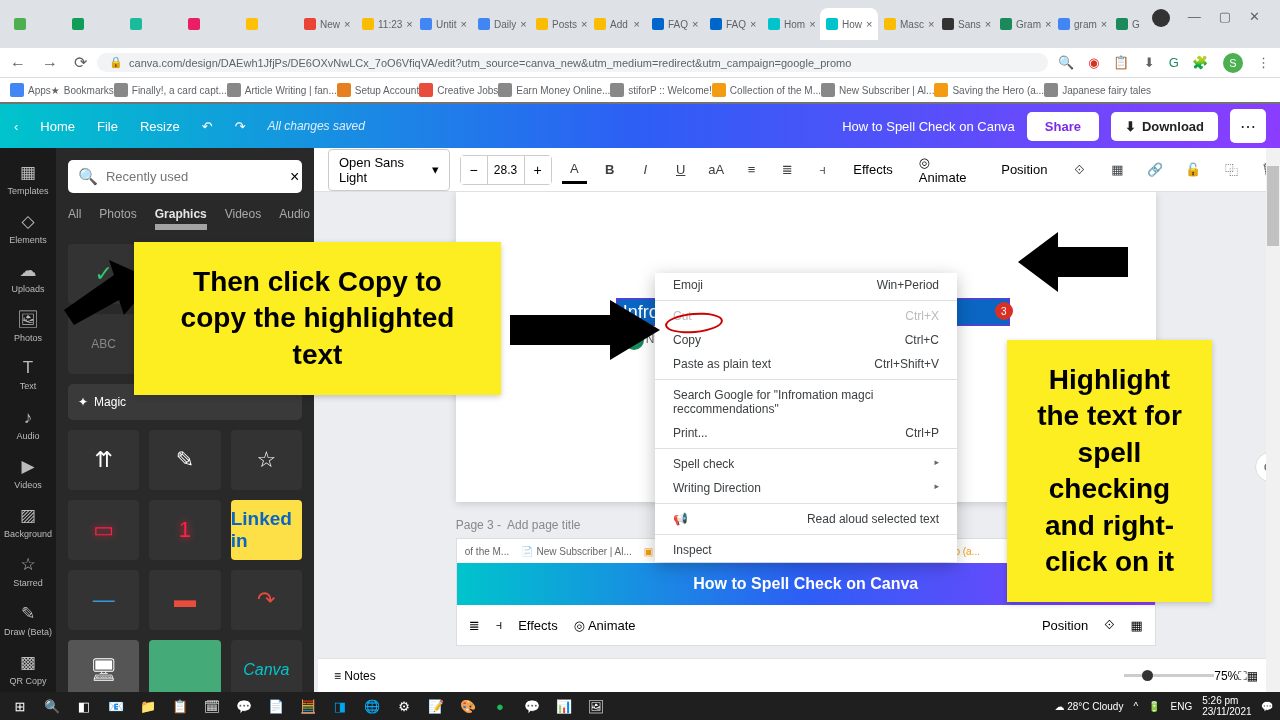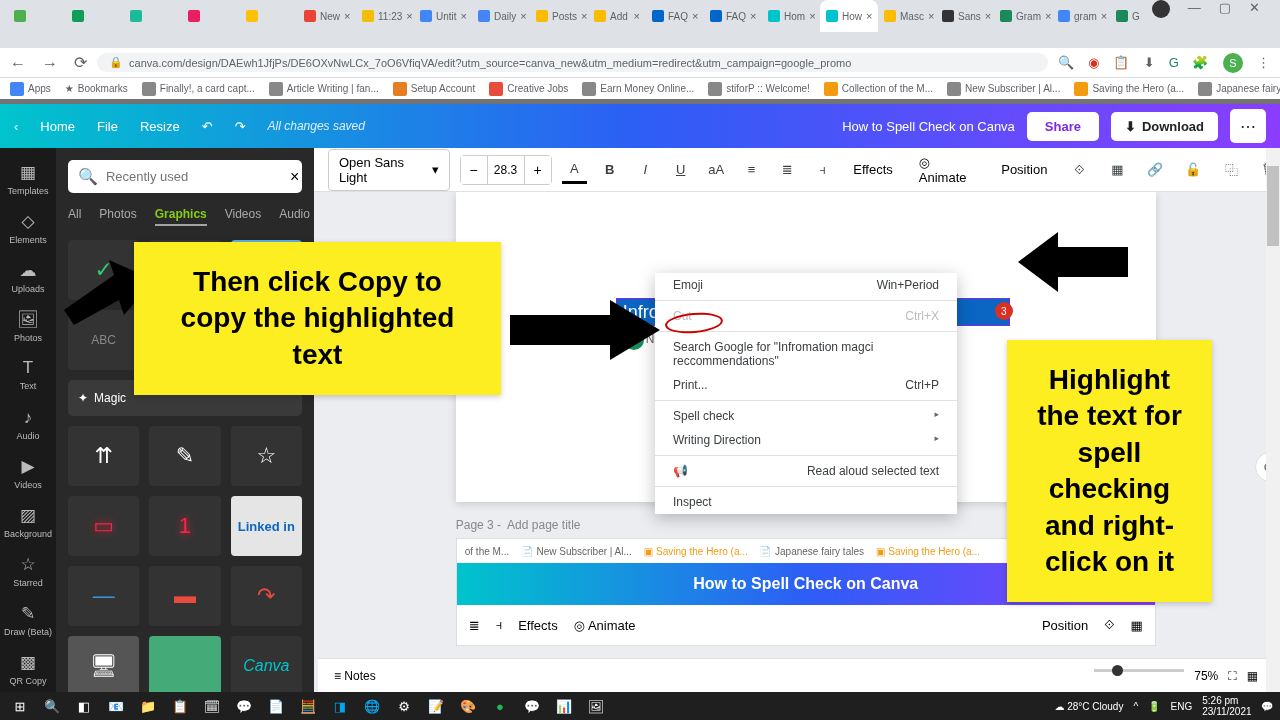--- a/index.html
+++ b/index.html
@@ -1,49 +1,49 @@
 <!DOCTYPE html>
 <html><head>
 <meta charset="utf-8">
 <style>
 *{margin:0;padding:0;box-sizing:border-box;font-family:Arial,sans-serif}
 body{width:1280px;height:720px;overflow:hidden;background:#e8e8e8;position:relative}
-.browser-top{height:48px;background:#dee1e6;display:flex;align-items:flex-start;padding:0 8px}
+.browser-top{height:48px;background:#dee1e6;display:flex;align-items:center;padding:0 8px}
 .tabs{display:flex;gap:0;flex:1;overflow:hidden}
 .tab{height:32px;min-width:58px;max-width:62px;background:#dee1e6;border-radius:8px 8px 0 0;display:flex;align-items:center;padding:0 6px;font-size:10px;color:#5f6368;gap:4px;overflow:hidden;white-space:nowrap}
 .tab.active{background:#fff}
 .tab .favicon{width:12px;height:12px;border-radius:2px;flex-shrink:0}
 .tab-close{font-size:11px;margin-left:auto}
 .win-ctrl{display:flex;gap:18px;padding:0 12px 12px}
 .win-ctrl span{font-size:13px;color:#5f6368}
 .addr-bar{height:30px;background:#fff;display:flex;align-items:center;padding:0 10px;gap:10px;border-bottom:1px solid #dadce0}
 .nav-btns{display:flex;gap:16px;color:#5f6368;font-size:16px}
 .url-box{flex:1;display:flex;align-items:center;gap:6px;background:#f1f3f4;border-radius:14px;padding:3px 12px;font-size:11px;color:#5f6368}
 .addr-icons{display:flex;gap:14px;color:#5f6368;font-size:13px;align-items:center}
 .s-avatar{width:20px;height:20px;border-radius:50%;background:#4caf50;color:#fff;display:flex;align-items:center;justify-content:center;font-size:11px}
-.bookmarks{height:26px;background:#fff;display:flex;align-items:center;padding:0 10px;gap:14px;font-size:10px;color:#5f6368;border-bottom:5px solid #737373}
+.bookmarks{height:26px;background:#fff;display:flex;align-items:center;padding:0 10px;font-size:10px;color:#5f6368;border-bottom:2px solid #737373}
 .bm{display:flex;align-items:center;gap:4px;white-space:nowrap}
 .bm-icon{width:14px;height:14px;border-radius:2px}
 .canva-header{height:44px;background:linear-gradient(90deg,#00c4cc,#2d5ef5,#8b3dff);display:flex;align-items:center;padding:0 14px;gap:20px;color:#fff;font-size:13px}
 .ch-left{display:flex;align-items:center;gap:22px}
 .ch-item{cursor:pointer}
 .ch-saved{opacity:.85;font-style:italic;font-size:12px}
 .ch-right{margin-left:auto;display:flex;align-items:center;gap:12px}
 .btn-share{background:#fff;color:#7d2ae8;padding:7px 18px;border-radius:5px;font-weight:600;font-size:13px}
 .btn-dl{background:#fff;color:#222;padding:7px 14px;border-radius:5px;font-weight:600;display:flex;align-items:center;gap:6px;font-size:13px}
 .btn-more{width:36px;height:34px;background:#fff;border-radius:5px;display:flex;align-items:center;justify-content:center;color:#222;font-size:16px}
 .app-body{display:flex;height:calc(100% - 148px - 28px)}
 .rail{width:60px;background:#1a1a1a;display:flex;flex-direction:column;align-items:center;padding-top:8px;gap:4px}
 .rail-item{width:56px;height:46px;display:flex;flex-direction:column;align-items:center;justify-content:center;color:#bbb;font-size:9px;gap:3px;cursor:pointer}
 .rail-ico{font-size:17px}
 .side-panel{width:258px;background:#292929;padding:12px}
 .search-box{background:#fff;border-radius:5px;display:flex;align-items:center;padding:7px 10px;gap:8px}
 .search-box input{border:none;outline:none;flex:1;font-size:13px}
 .panel-tabs{display:flex;gap:18px;margin-top:14px;font-size:12px;color:#aaa}
-.panel-tabs .active{color:#84cc16;font-weight:600;border-bottom:2px solid #a3a3a3;padding-bottom:3px}
+.panel-tabs .active{color:#e5e5e5;font-weight:600;border-bottom:6px solid #a3a3a3;padding-bottom:3px}
 .graphics-grid{display:grid;grid-template-columns:repeat(3,1fr);gap:10px;margin-top:14px}
 .gfx{height:60px;background:#333;border-radius:4px;display:flex;align-items:center;justify-content:center;font-size:22px;color:#fff}
 .magic{grid-column:1/4;background:#3a3a3a;height:36px;border-radius:5px;display:flex;align-items:center;padding:0 10px;color:#fff;font-size:12px;gap:6px}
 .canvas-area{flex:1;background:#ecedf0;display:flex;flex-direction:column;position:relative}
 .toolbar{height:44px;background:#fff;border-bottom:1px solid #e0e0e0;display:flex;align-items:center;padding:0 14px;gap:10px;font-size:13px}
 .font-sel{border:1px solid #ccc;border-radius:4px;padding:5px 10px;display:flex;align-items:center;gap:6px;min-width:110px}
 .size-ctrl{display:flex;align-items:center;border:1px solid #ccc;border-radius:4px}
 .size-ctrl button{width:26px;height:28px;border:none;background:#fff;font-size:14px}
 .size-ctrl input{width:38px;border:none;text-align:center;font-size:12px;border-left:1px solid #ccc;border-right:1px solid #ccc;height:28px}
 .tb-ico{width:28px;height:28px;display:flex;align-items:center;justify-content:center;cursor:pointer;color:#3c4043}
@@ -66,34 +66,34 @@
 .ctx-sub::after{content:'▸';font-size:9px;color:#666}
 .copy-circle{position:absolute;left:665px;top:313px;width:58px;height:20px;border:2px solid #c00;border-radius:50%;z-index:101;transform:rotate(-5deg)}
 .page-title-row{margin:16px auto 6px;width:700px;font-size:12px;color:#888;display:flex;align-items:center;gap:6px}
 .embedded{width:700px;margin:0 auto;background:#f5f5f5;border:1px solid #ddd}
 .emb-bm{height:24px;background:#fff;display:flex;align-items:center;padding:0 8px;gap:12px;font-size:10px;color:#666;overflow:hidden}
 .emb-hdr{height:42px;background:linear-gradient(90deg,#00c4cc,#2d5ef5,#8b3dff);display:flex;align-items:center;justify-content:center;color:#fff;font-weight:600;gap:30px;position:relative}
 .emb-share{position:absolute;right:70px;background:#fff;color:#7d2ae8;padding:6px 16px;border-radius:5px;font-size:13px}
 .emb-dl{position:absolute;right:20px;width:36px;height:30px;background:#fff;border-radius:5px;display:flex;align-items:center;justify-content:center}
 .emb-tb{height:40px;background:#fff;display:flex;align-items:center;padding:0 12px;gap:16px;font-size:13px}
 .bottom{position:absolute;bottom:28px;left:318px;right:6px;height:34px;background:#fff;border-top:1px solid #e0e0e0;display:flex;align-items:center;padding:0 16px;font-size:12px}
-.zoom{margin-left:auto;display:flex;align-items:flex-start;gap:10px}
+.zoom{margin-left:auto;display:flex;align-items:center;}
 .slider{width:90px;height:3px;background:#ccc;position:relative}
 .slider::after{content:'';position:absolute;left:18px;top:-4px;width:11px;height:11px;background:#333;border-radius:50%}
 .callout{position:absolute;background:#fcee21;padding:22px 28px;font-size:28px;font-weight:700;text-align:center;line-height:1.3;z-index:200;box-shadow:0 2px 6px rgba(0,0,0,.2)}
 .callout.left{left:134px;top:242px;width:367px}
 .callout.right{right:68px;top:340px;width:205px}
 .arrow{position:absolute;z-index:199}
 .taskbar{position:absolute;bottom:0;left:0;right:0;height:28px;background:#1f1f1f;display:flex;align-items:center;padding:0 6px;gap:4px}
 .tb-btn{width:28px;height:24px;display:flex;align-items:center;justify-content:center;color:#fff;font-size:13px}
 .tb-right-side{margin-left:auto;display:flex;align-items:center;gap:10px;color:#fff;font-size:10px}
 .vscroll{position:absolute;right:0;top:148px;width:14px;bottom:28px;background:#f1f1f1}
 .vscroll-thumb{width:12px;height:80px;background:#c1c1c1;margin:18px auto}
 .gfx.neon-red{color:#ff2244;text-shadow:0 0 8px #ff2244}
-.gfx.linkedin{background:#e5e5e5;color:#0a66c2;font-weight:700;font-size:13px}
+.gfx.linkedin{background:#fde047;color:#0a66c2;font-weight:700;font-size:19px}
 </style>
 </head>
 <body>
 
 <div class="browser-top">
   <div class="tabs">
     <div class="tab">
         <span class="favicon" style="background:#4caf50"></span>
       </div>
     <div class="tab">
@@ -451,20 +451,28 @@
 
 <div class="ctx-menu">
   <div class="ctx-row">
       <span>Emoji</span>
       <span>Win+Period</span>
     </div>
   <div class="ctx-sep"></div>
   <div class="ctx-row dis">
       <span>Cut</span>
       <span>Ctrl+X</span>
+    </div>
+  <div class="ctx-row">
+      <span>Copy</span>
+      <span>Ctrl+C</span>
+    </div>
+  <div class="ctx-row">
+      <span>Paste as plain text</span>
+      <span>Ctrl+Shift+V</span>
     </div>
   <div class="ctx-sep"></div>
   <div class="ctx-row">
       <span>Search Google for "Infromation magci reccommendations"</span>
     </div>
   <div class="ctx-row">
       <span>Print...</span>
       <span>Ctrl+P</span>
     </div>
   <div class="ctx-sep"></div>

